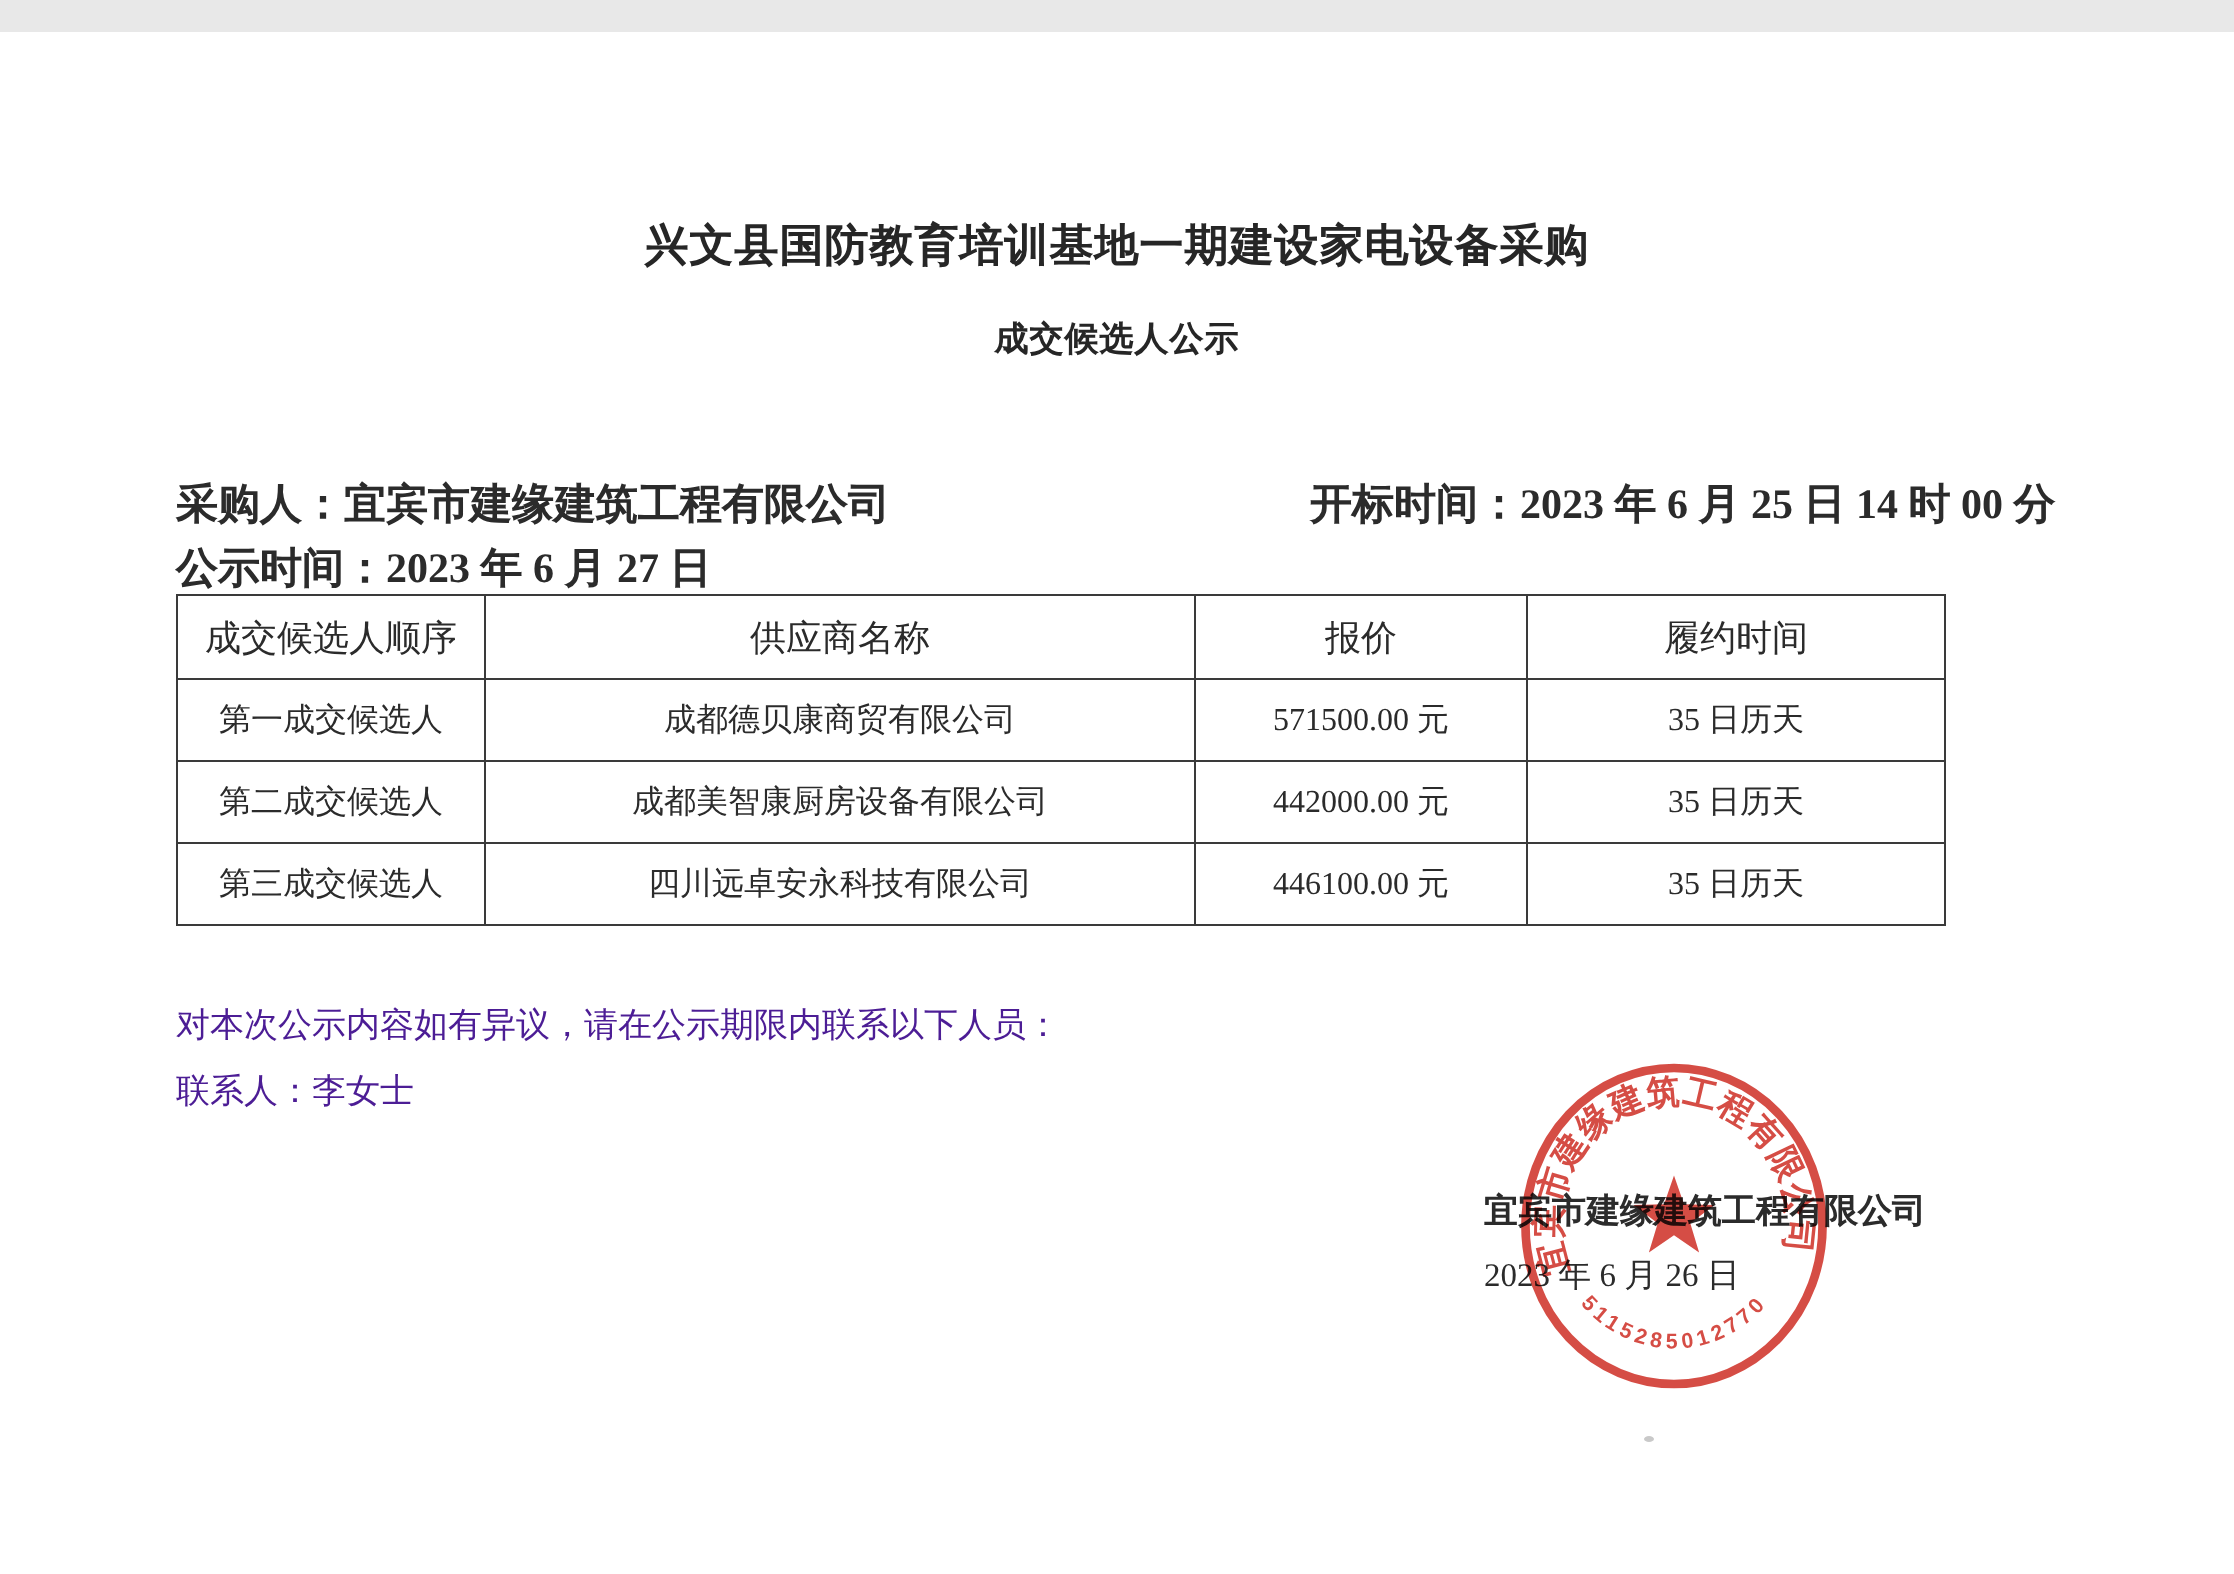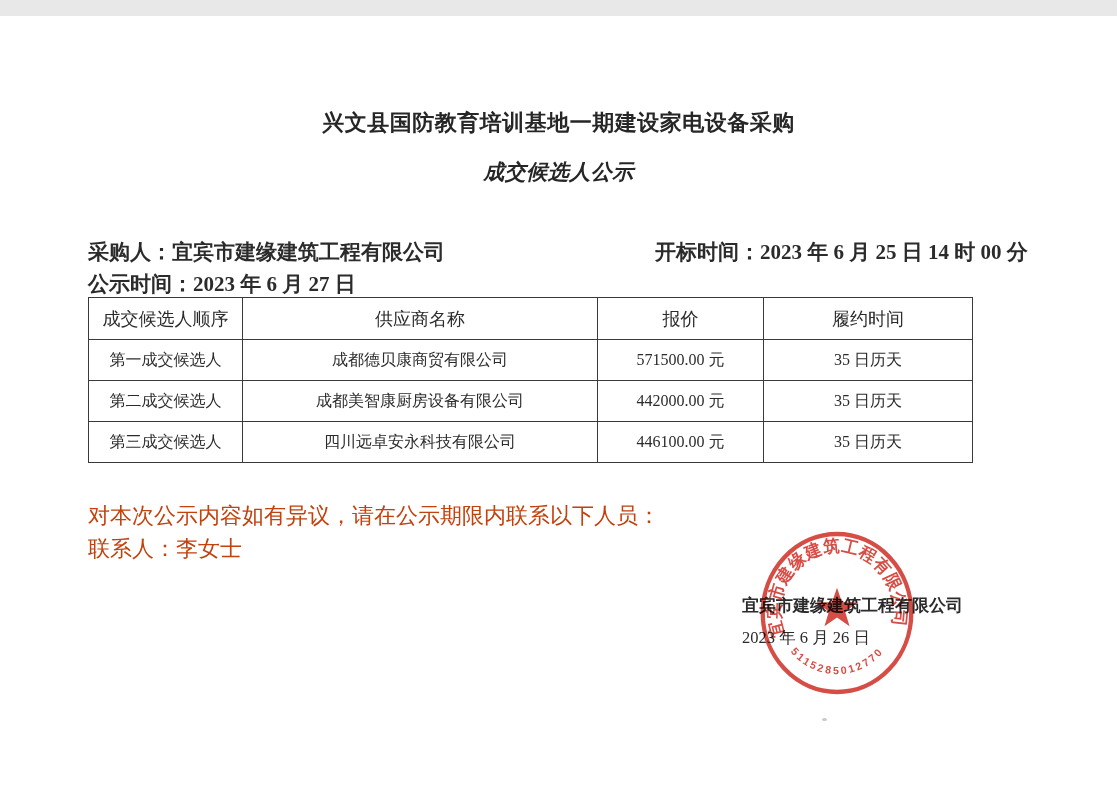--- a/index.html
+++ b/index.html
@@ -22,25 +22,24 @@
     font-size: 22px;
     font-weight: bold;
     color: #262626;
     letter-spacing: 0.5px;
   }
   .title2 {
     position: absolute;
     top: 142px; left: 0; width: 100%;
     text-align: center;
     font-family: "Liberation Sans", "DejaVu Sans", sans-serif;
-    font-size: 21px;
+    font-size: 17px;
     font-weight: bold;
     color: #262626;
     letter-spacing: 0.5px;
-    font-style: italic;
   }
   .info-line { position: absolute; font-size: 21px; font-weight: 600; color: #2b2b2b; white-space: nowrap; }
   .purchaser-line   { top: 222px; left: 88px; }
   .bid-open-line    { top: 222px; left: 655px; }
   .announce-line    { top: 254px; left: 88px; }
 
   table.result-table {
     position: absolute;
     top: 281px; left: 88px;
     width: 884px;
@@ -58,21 +57,21 @@
     white-space: nowrap;
     overflow: hidden;
   }
   .result-table th { height: 42px; font-size: 18px; }
   .result-table td { height: 41px; }
   .col-order    { width: 154px; }
   .col-supplier { width: 355px; }
   .col-price    { width: 166px; }
   .col-period   { width: 209px; }
 
-  .note-line    { position: absolute; font-size: 22px; color: #c2410c; white-space: nowrap; }
+  .note-line    { position: absolute; font-size: 17px; color: #4c1d95; white-space: nowrap; }
   .objection    { top: 485px; left: 88px; }
   .contact      { top: 518px; left: 88px; }
   .phone        { top: 550px; left: 88px; }
 
   .sig-company {
     position: absolute;
     top: 578px; left: 742px; width: 214px;
     text-align: center;
     font-size: 17px;
     font-weight: 600;

